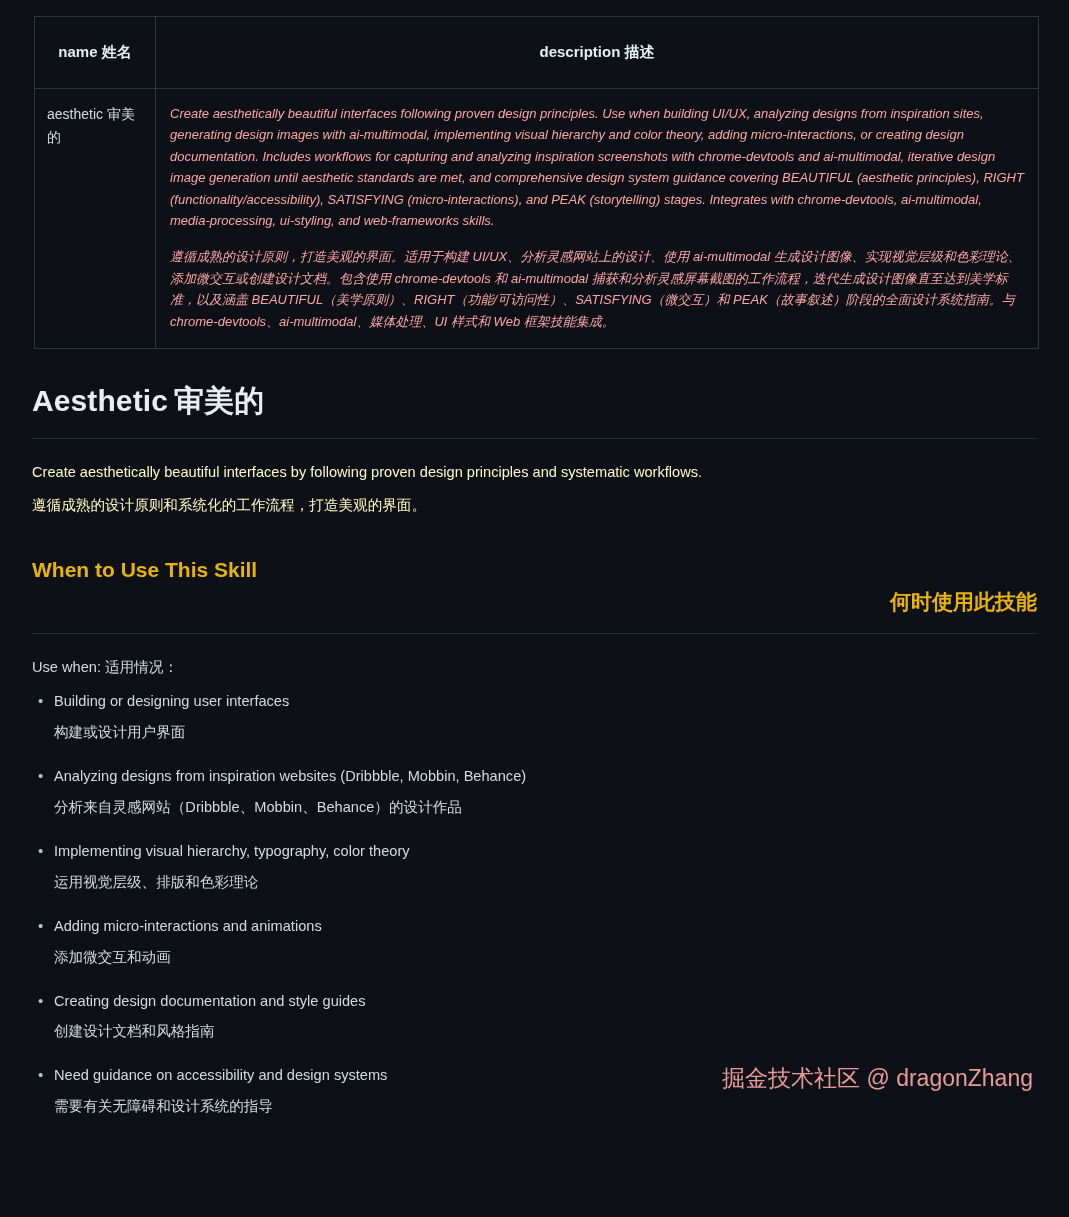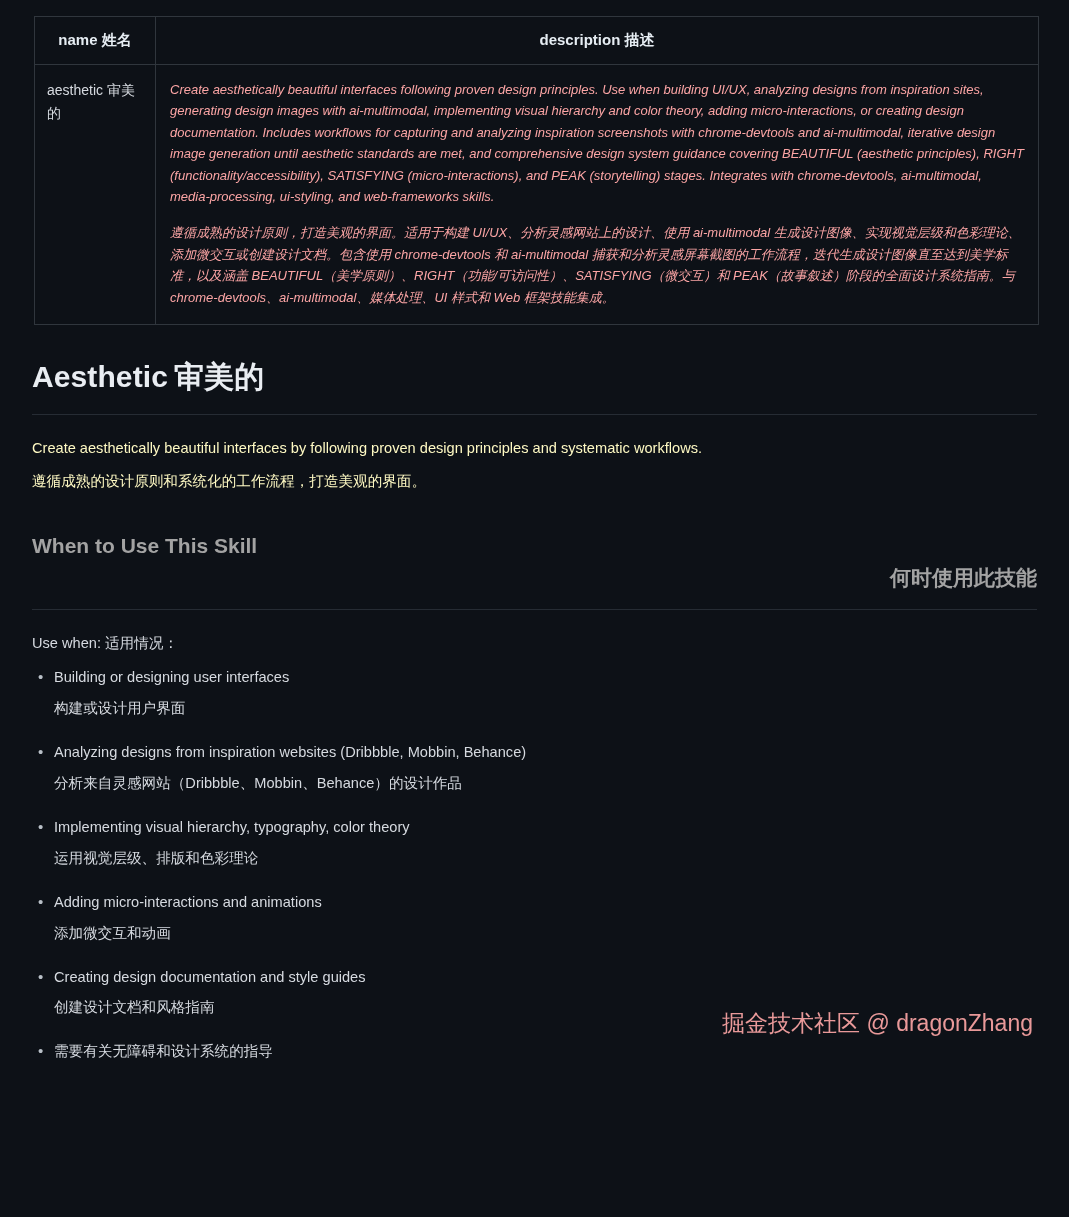--- a/index.html
+++ b/index.html
@@ -32,21 +32,21 @@
   table.skill-table th,
   table.skill-table td {
     border: 1px solid #30363d;
     vertical-align: top;
   }
   table.skill-table th {
     background: #0d1117;
     color: #e6edf3;
     font-size: 15px;
     font-weight: bold;
-    padding: 12px 10px;
+    padding: 24px 10px;
     line-height: 1.5;
   }
   th.col-name { width: 100px; text-align: center; }
   th.col-desc { text-align: center; }
   td.cell-name {
     padding: 14px 12px;
     font-size: 14px;
     line-height: 1.7;
     color: #d6dae0;
   }
@@ -76,21 +76,21 @@
     font-size: 14.6px;
     line-height: 1.62;
     margin: 22px 0 0 0;
     color: #fef9c3;
   }
   p.lede .cjk-line { display: block; margin-top: 9px; }
 
   h2.section {
     font-size: 21px;
     font-weight: bold;
-    color: #a3a3a3;
+    color: #eab308;
     margin: 37px 0 0 0;
     line-height: 1.45;
   }
   h2.section .cjk-line { display: block; margin-top: 2px; text-align: right; }
   .section-rule {
     border: 0;
     border-bottom: 1px solid #262c34;
     margin: 16px 0 0 0;
   }
 
@@ -191,19 +191,20 @@
     </li>
     <li>
       <span>Adding micro-interactions and animations</span>
       <span class="cjk-line">添加微交互和动画</span>
     </li>
     <li>
       <span>Creating design documentation and style guides</span>
       <span class="cjk-line">创建设计文档和风格指南</span>
     </li>
     <li>
+      <span>Need guidance on accessibility and design systems</span>
       <span class="cjk-line">需要有关无障碍和设计系统的指导</span>
     </li>
   </ul>
 
   <div class="watermark">掘金技术社区 @ dragonZhang</div>
 
 </div>
 
 </body></html>

